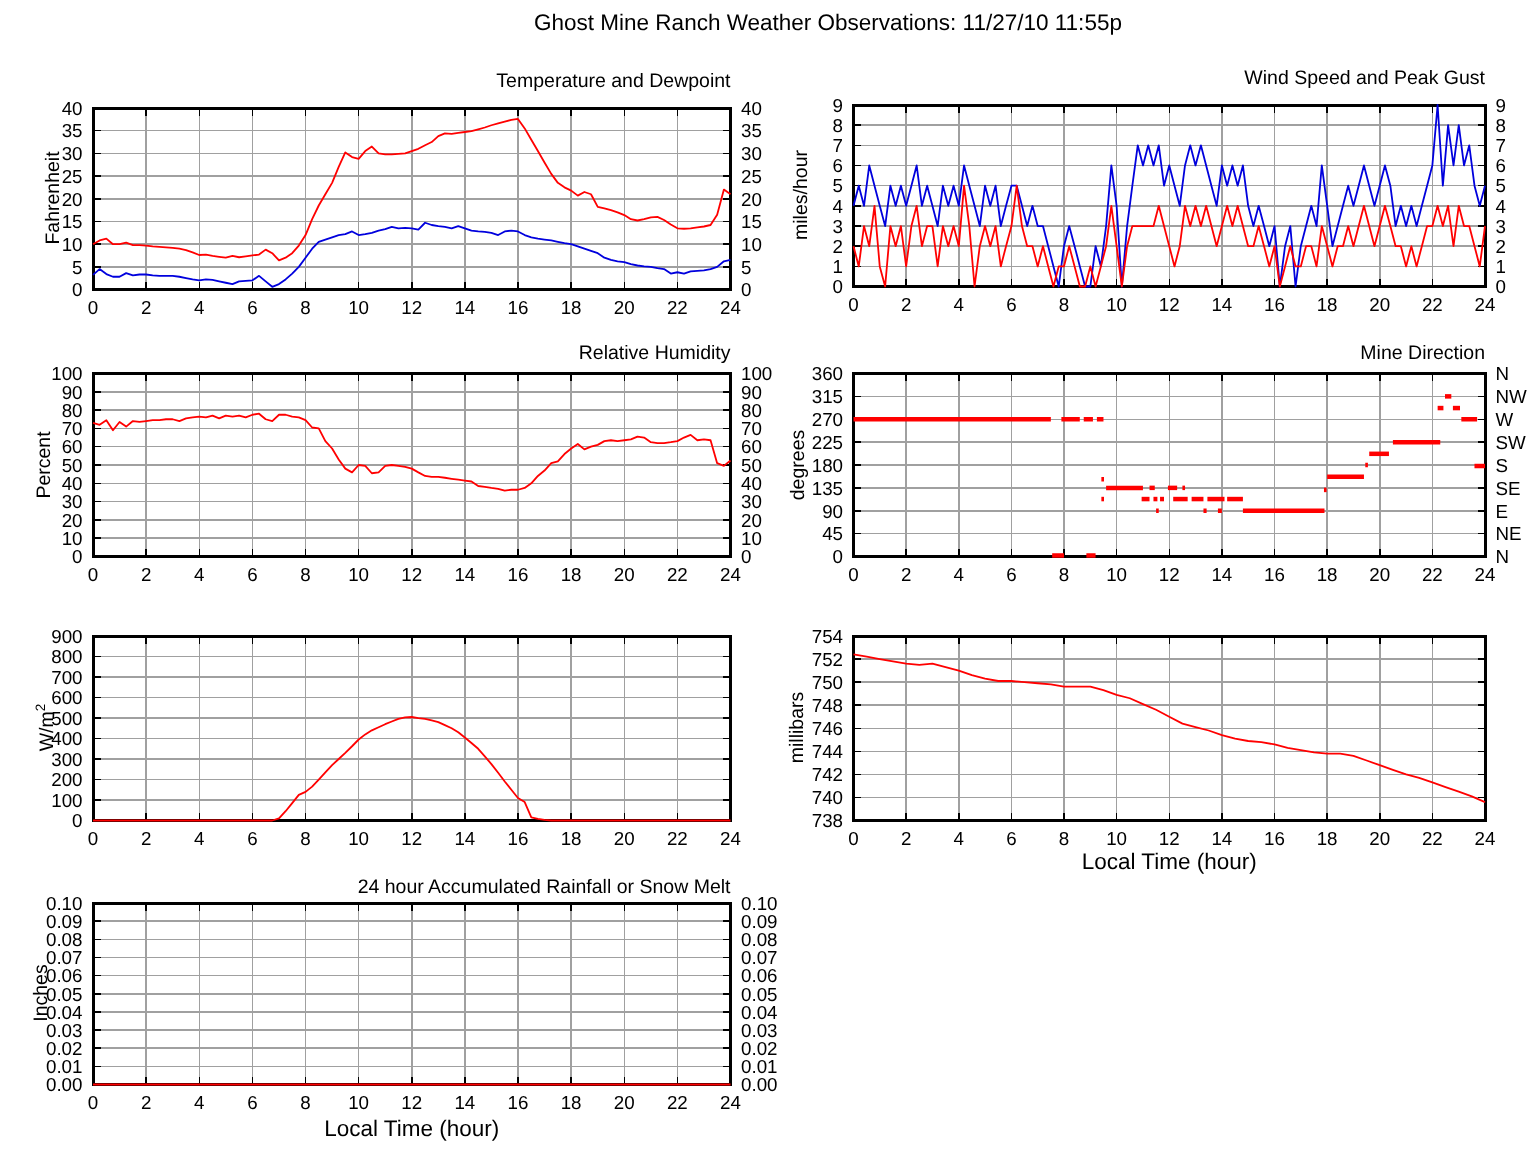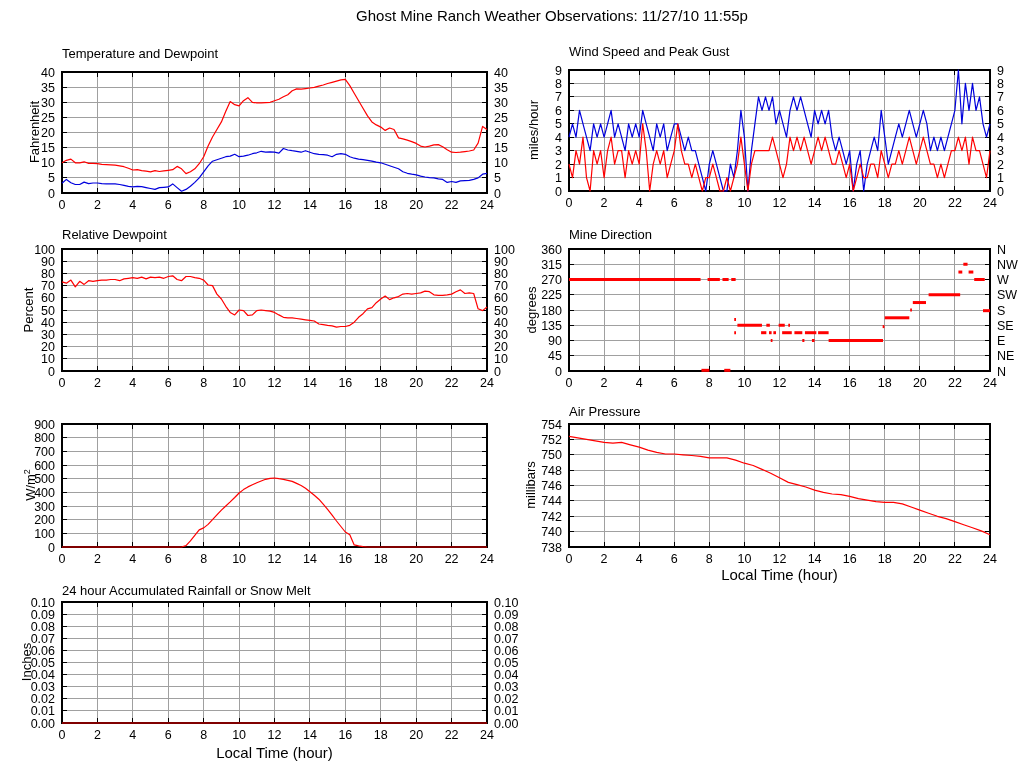--- a/index.html
+++ b/index.html
@@ -1,21 +1,21 @@
 <!DOCTYPE html>
 <html><head>
 <meta charset="utf-8">
 <style>
   html,body { margin:0; padding:0; background:#ffffff; }
   .page { position:relative; width:1024px; height:768px; background:#fff;
           font-family:"Liberation Sans", sans-serif; color:#000; overflow:hidden; }
   .main-title { position:absolute; top:7px; left:0; width:100%; text-align:center;
                 font-size:15px;padding-left:40px; }
   .chart-cell { position:absolute; overflow:visible; }
-  .chart-title { position:absolute; text-align:left; font-size:13px; }
+  .chart-title { position:absolute; text-align:right; font-size:13px; }
   .ylabel-anchor { position:absolute; width:0; height:0; }
   .ylabel-text { position:absolute; white-space:nowrap; font-size:13px;
                  transform:translate(-50%,-50%) rotate(-90deg); }
   .ylabel-text .sup { font-size:9px; vertical-align:super; }
   .xlabel { position:absolute; text-align:center; font-size:15px; }
   svg.plot { position:absolute; left:0; top:0; overflow:visible; }
   svg.plot text { font-family:"Liberation Sans", sans-serif; font-size:12.5px; fill:#000; }
 </style>
 </head>
 <body>
@@ -233,21 +233,21 @@
         <text x="50" y="59.94444444444446" text-anchor="end">8</text>
         <text x="485" y="59.94444444444446" text-anchor="start">8</text>
         <text x="50" y="46.5" text-anchor="end">9</text>
         <text x="485" y="46.5" text-anchor="start">9</text>
         <polyline points="57.0,109.2 60.5,95.8 64.0,109.2 67.5,82.3 71.0,95.8 74.5,109.2 78.1,122.7 81.6,95.8 85.1,109.2 88.6,95.8 92.1,109.2 95.6,95.8 99.1,82.3 102.6,109.2 106.1,95.8 109.6,109.2 113.1,122.7 116.6,95.8 120.2,109.2 123.7,95.8 127.2,109.2 130.7,82.3 134.2,95.8 137.7,109.2 141.2,122.7 144.7,95.8 148.2,109.2 151.7,95.8 155.2,122.7 158.7,109.2 162.3,95.8 165.8,95.8 169.3,109.2 172.8,122.7 176.3,109.2 179.8,122.7 183.3,122.7 186.8,136.1 190.3,149.6 193.8,163.0 197.3,136.1 200.8,122.7 204.4,136.1 207.9,149.6 211.4,163.0 214.9,163.0 218.4,136.1 221.9,149.6 225.4,122.7 228.9,82.3 232.4,109.2 235.9,163.0 239.4,122.7 242.9,95.8 246.5,68.9 250.0,82.3 253.5,68.9 257.0,82.3 260.5,68.9 264.0,95.8 267.5,82.3 271.0,95.8 274.5,109.2 278.0,82.3 281.5,68.9 285.0,82.3 288.6,68.9 292.1,82.3 295.6,95.8 299.1,109.2 302.6,82.3 306.1,95.8 309.6,82.3 313.1,95.8 316.6,82.3 320.1,109.2 323.6,122.7 327.1,109.2 330.7,122.7 334.2,136.1 337.7,122.7 341.2,163.0 344.7,136.1 348.2,122.7 351.7,163.0 355.2,136.1 358.7,122.7 362.2,109.2 365.7,122.7 369.2,82.3 372.8,109.2 376.3,136.1 379.8,122.7 383.3,109.2 386.8,95.8 390.3,109.2 393.8,95.8 397.3,82.3 400.8,95.8 404.3,109.2 407.8,95.8 411.3,82.3 414.9,95.8 418.4,122.7 421.9,109.2 425.4,122.7 428.9,109.2 432.4,122.7 435.9,109.2 439.4,95.8 442.9,82.3 446.4,42.0 449.9,95.8 453.4,55.4 457.0,82.3 460.5,55.4 464.0,82.3 467.5,68.9 471.0,95.8 474.5,109.2 478.0,95.8" fill="none" stroke="#0000dd" stroke-width="1.2" stroke-linejoin="round"></polyline>
         <polyline points="57.0,136.1 60.5,149.6 64.0,122.7 67.5,136.1 71.0,109.2 74.5,149.6 78.1,163.0 81.6,122.7 85.1,136.1 88.6,122.7 92.1,149.6 95.6,122.7 99.1,109.2 102.6,136.1 106.1,122.7 109.6,122.7 113.1,149.6 116.6,122.7 120.2,136.1 123.7,122.7 127.2,136.1 130.7,95.8 134.2,122.7 137.7,163.0 141.2,136.1 144.7,122.7 148.2,136.1 151.7,122.7 155.2,149.6 158.7,136.1 162.3,122.7 165.8,95.8 169.3,122.7 172.8,136.1 176.3,136.1 179.8,149.6 183.3,136.1 186.8,149.6 190.3,163.0 193.8,149.6 197.3,149.6 200.8,136.1 204.4,149.6 207.9,163.0 211.4,163.0 214.9,149.6 218.4,163.0 221.9,149.6 225.4,136.1 228.9,109.2 232.4,136.1 235.9,163.0 239.4,136.1 242.9,122.7 246.5,122.7 250.0,122.7 253.5,122.7 257.0,122.7 260.5,109.2 264.0,122.7 267.5,136.1 271.0,149.6 274.5,136.1 278.0,109.2 281.5,122.7 285.0,109.2 288.6,122.7 292.1,109.2 295.6,122.7 299.1,136.1 302.6,122.7 306.1,109.2 309.6,122.7 313.1,109.2 316.6,122.7 320.1,136.1 323.6,136.1 327.1,122.7 330.7,136.1 334.2,149.6 337.7,136.1 341.2,163.0 344.7,149.6 348.2,136.1 351.7,149.6 355.2,149.6 358.7,136.1 362.2,136.1 365.7,149.6 369.2,122.7 372.8,136.1 376.3,149.6 379.8,136.1 383.3,136.1 386.8,122.7 390.3,136.1 393.8,122.7 397.3,109.2 400.8,122.7 404.3,136.1 407.8,122.7 411.3,109.2 414.9,122.7 418.4,136.1 421.9,136.1 425.4,149.6 428.9,136.1 432.4,149.6 435.9,136.1 439.4,122.7 442.9,122.7 446.4,109.2 449.9,122.7 453.4,109.2 457.0,136.1 460.5,109.2 464.0,122.7 467.5,122.7 471.0,136.1 474.5,149.6 478.0,122.7" fill="none" stroke="#ff0000" stroke-width="1.2" stroke-linejoin="round"></polyline>
       </svg>
   </div>
 
   <div class="chart-cell" style="left:0;top:215px;width:512px;height:175px">
-    <div class="chart-title" style="left:62px;width:425px;top:12px">Relative Dewpoint</div>
+    <div class="chart-title" style="left:62px;width:425px;top:12px">Relative Humidity</div>
     <div class="ylabel-anchor" style="left:28px;top:95px">
         <span class="ylabel-text"><span>Percent</span><span class="sup"></span></span>
       </div>
     <svg class="plot" width="512" height="175" viewBox="0 0 512 175">
         <line x1="97.41666666666666" y1="34" x2="97.41666666666666" y2="156" stroke="#a0a0a0" stroke-width="1" shape-rendering="crispEdges"></line>
         <line x1="132.83333333333331" y1="34" x2="132.83333333333331" y2="156" stroke="#a0a0a0" stroke-width="1" shape-rendering="crispEdges"></line>
         <line x1="168.25" y1="34" x2="168.25" y2="156" stroke="#a0a0a0" stroke-width="1" shape-rendering="crispEdges"></line>
         <line x1="203.66666666666666" y1="34" x2="203.66666666666666" y2="156" stroke="#a0a0a0" stroke-width="1" shape-rendering="crispEdges"></line>
         <line x1="239.08333333333334" y1="34" x2="239.08333333333334" y2="156" stroke="#a0a0a0" stroke-width="1" shape-rendering="crispEdges"></line>
         <line x1="274.5" y1="34" x2="274.5" y2="156" stroke="#a0a0a0" stroke-width="1" shape-rendering="crispEdges"></line>
@@ -581,21 +581,20 @@
         <text x="55" y="93.16666666666666" text-anchor="end">500</text>
         <text x="55" y="79.5" text-anchor="end">600</text>
         <text x="55" y="65.83333333333333" text-anchor="end">700</text>
         <text x="55" y="52.16666666666667" text-anchor="end">800</text>
         <text x="55" y="38.5" text-anchor="end">900</text>
         <polyline points="62.0,157.0 66.4,157.0 70.9,157.0 75.3,157.0 79.7,157.0 84.1,157.0 88.6,157.0 93.0,157.0 97.4,157.0 101.8,157.0 106.3,157.0 110.7,157.0 115.1,157.0 119.6,157.0 124.0,157.0 128.4,157.0 132.8,157.0 137.3,157.0 141.7,157.0 146.1,157.0 150.5,157.0 155.0,157.0 159.4,157.0 163.8,157.0 168.3,157.0 172.7,157.0 177.1,157.0 181.5,157.0 186.0,155.6 190.4,150.8 194.8,145.4 199.2,139.9 203.7,137.9 208.1,134.4 212.5,129.7 216.9,124.9 221.4,120.1 225.8,116.0 230.2,111.9 234.7,107.5 239.1,103.0 243.5,99.6 247.9,96.9 252.4,94.8 256.8,92.8 261.2,91.0 265.6,89.3 270.1,88.3 274.5,88.0 278.9,88.7 283.4,89.3 287.8,90.3 292.2,91.4 296.6,93.4 301.1,95.5 305.5,98.2 309.9,101.7 314.3,105.3 318.8,109.2 323.2,114.2 327.6,119.4 332.1,125.2 336.5,131.0 340.9,136.5 345.3,142.0 349.8,144.7 354.2,154.9 358.6,155.9 363.0,156.6 367.5,157.0 371.9,157.0 376.3,157.0 380.8,157.0 385.2,157.0 389.6,157.0 394.0,157.0 398.5,157.0 402.9,157.0 407.3,157.0 411.7,157.0 416.2,157.0 420.6,157.0 425.0,157.0 429.4,157.0 433.9,157.0 438.3,157.0 442.7,157.0 447.2,157.0 451.6,157.0 456.0,157.0 460.4,157.0 464.9,157.0 469.3,157.0 473.7,157.0 478.1,157.0 482.6,157.0 487.0,157.0" fill="none" stroke="#ff0000" stroke-width="1.2" stroke-linejoin="round"></polyline>
       </svg>
   </div>
 
   <div class="chart-cell" style="left:512px;top:390px;width:512px;height:190px">
-    <div class="chart-title" style="left:57px;width:421px;top:14px">Air Pressure</div>
     <div class="ylabel-anchor" style="left:18px;top:95px">
         <span class="ylabel-text"><span>millibars</span><span class="sup"></span></span>
       </div>
     <div class="xlabel" style="left:57px;width:421px;top:176px">Local Time (hour)</div>
     <svg class="plot" width="512" height="190" viewBox="0 0 512 190">
         <line x1="92.08333333333333" y1="34" x2="92.08333333333333" y2="157" stroke="#a0a0a0" stroke-width="1" shape-rendering="crispEdges"></line>
         <line x1="127.16666666666666" y1="34" x2="127.16666666666666" y2="157" stroke="#a0a0a0" stroke-width="1" shape-rendering="crispEdges"></line>
         <line x1="162.25" y1="34" x2="162.25" y2="157" stroke="#a0a0a0" stroke-width="1" shape-rendering="crispEdges"></line>
         <line x1="197.33333333333331" y1="34" x2="197.33333333333331" y2="157" stroke="#a0a0a0" stroke-width="1" shape-rendering="crispEdges"></line>
         <line x1="232.41666666666669" y1="34" x2="232.41666666666669" y2="157" stroke="#a0a0a0" stroke-width="1" shape-rendering="crispEdges"></line>

